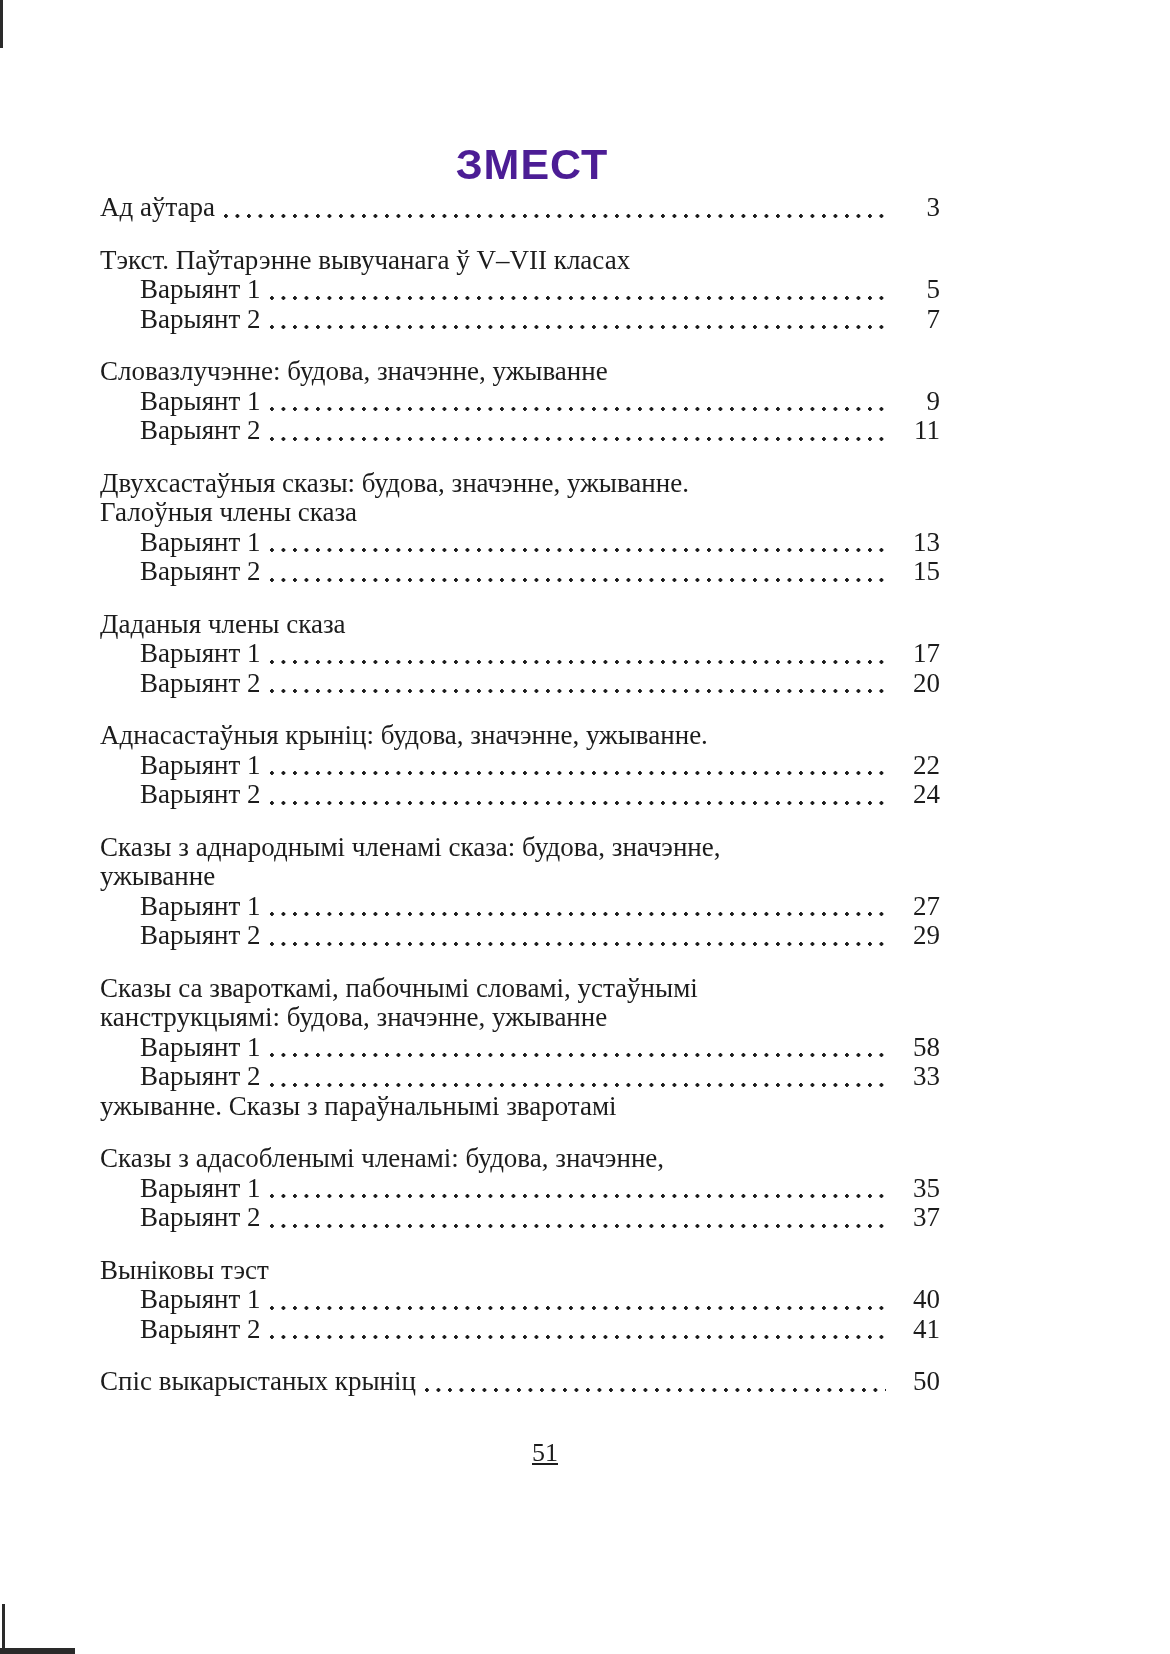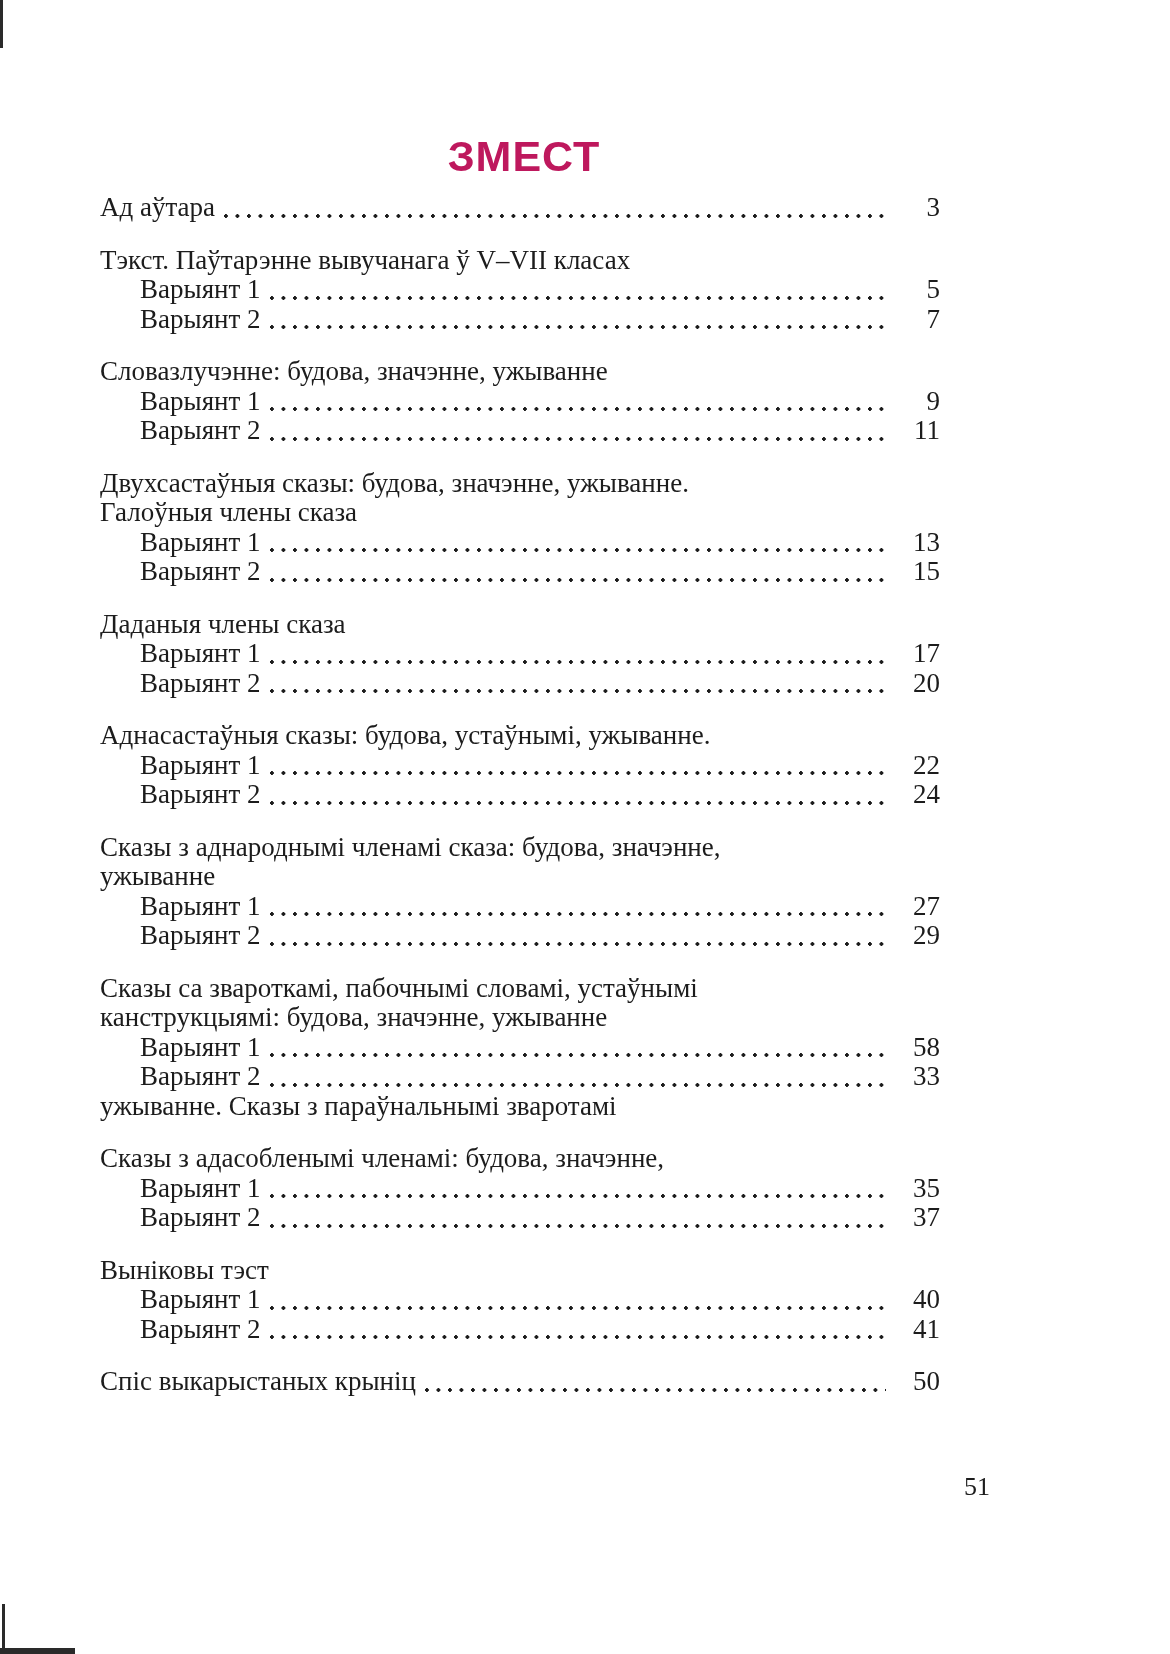--- a/index.html
+++ b/index.html
@@ -7,27 +7,27 @@
     width: 1170px; height: 1654px;
     background: #ffffff;
     position: relative;
     overflow: hidden;
     font-family: "Liberation Serif", serif;
     color: #1c1c1c;
   }
   .page-title {
     position: absolute;
     left: 100px; top: 128px; width: 840px;
-    margin: 4px;
+    margin: 12px;
     text-align: center;
     font-family: "Liberation Sans", sans-serif;
     font-weight: bold;
     font-size: 43px;
     letter-spacing: 1px;
-    color: #be185d;
+    color: #4c1d95;
   }
   .toc {
     position: absolute;
     left: 100px; top: 170px; width: 840px;
     font-size: 27px;
     line-height: 29.5px;
   }
   .toc-row { display: flex; align-items: flex-start; }
   .toc-row.section-start { margin-top: 23px; }
   .toc-label { white-space: nowrap; }
@@ -38,23 +38,24 @@
     align-self: flex-end;
     margin: 0 4px 5px 9px;
     background-image: radial-gradient(circle at 2px 2px, #1c1c1c 1.6px, rgba(0,0,0,0) 1.9px);
     background-size: 11.5px 4px;
     background-repeat: repeat-x;
     background-position: left bottom;
   }
   .toc-page { width: 50px; text-align: right; flex: 0 0 auto; }
   .folio {
     position: absolute;
-    left: 100px; top: 1472px; width: 890px;
-    text-align: right;
+    left: 100px; top: 1438px; width: 890px;
+    text-align: center;
     font-size: 26px;
+    text-decoration: underline;
   }
   
   .artifact { position: absolute; background: #2a2a2a; }
   .artifact-top-left { left: 0; top: 0; width: 3px; height: 48px; }
   .artifact-bottom-left-v { left: 2px; top: 1604px; width: 3px; height: 50px; }
   .artifact-bottom-left-h { left: 0; top: 1648px; width: 75px; height: 6px; }
 </style>
 </head>
 <body>
 
@@ -124,21 +125,21 @@
     <span class="toc-label">Варыянт 1</span>
     <span class="toc-leader"></span>
     <span class="toc-page">17</span>
   </div>
     <div class="toc-row indented">
     <span class="toc-label">Варыянт 2</span>
     <span class="toc-leader"></span>
     <span class="toc-page">20</span>
   </div>
     <div class="toc-row section-start">
-    <span class="toc-label">Аднасастаўныя сказы: будова, устаўнымі, ужыванне.</span>
+    <span class="toc-label">Аднасастаўныя крыніц: будова, значэнне, ужыванне.</span>
 
   </div>
     <div class="toc-row indented">
     <span class="toc-label">Варыянт 1</span>
     <span class="toc-leader"></span>
     <span class="toc-page">22</span>
   </div>
     <div class="toc-row indented">
     <span class="toc-label">Варыянт 2</span>
     <span class="toc-leader"></span>

